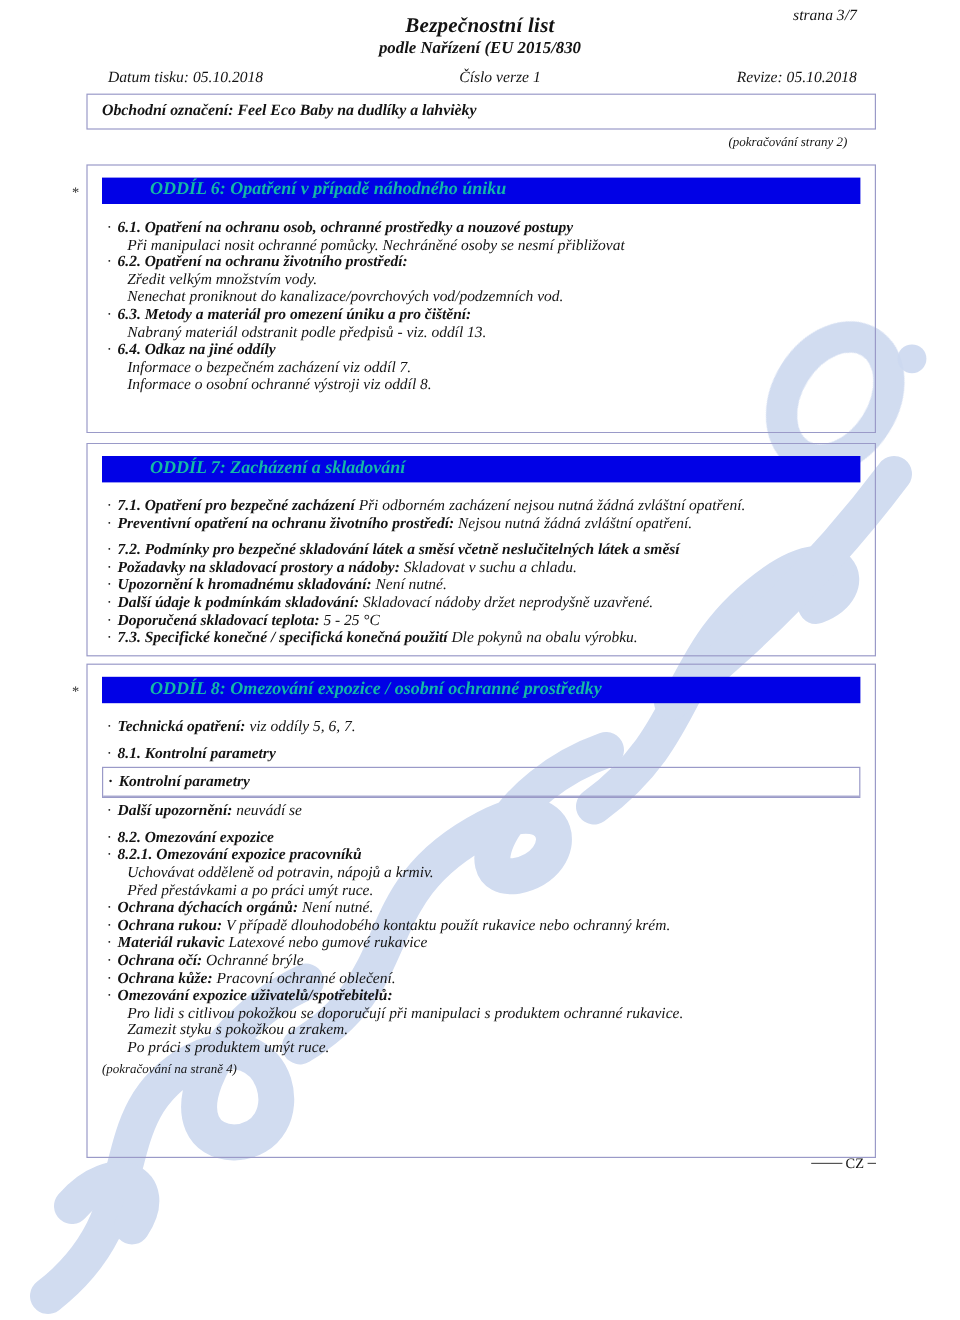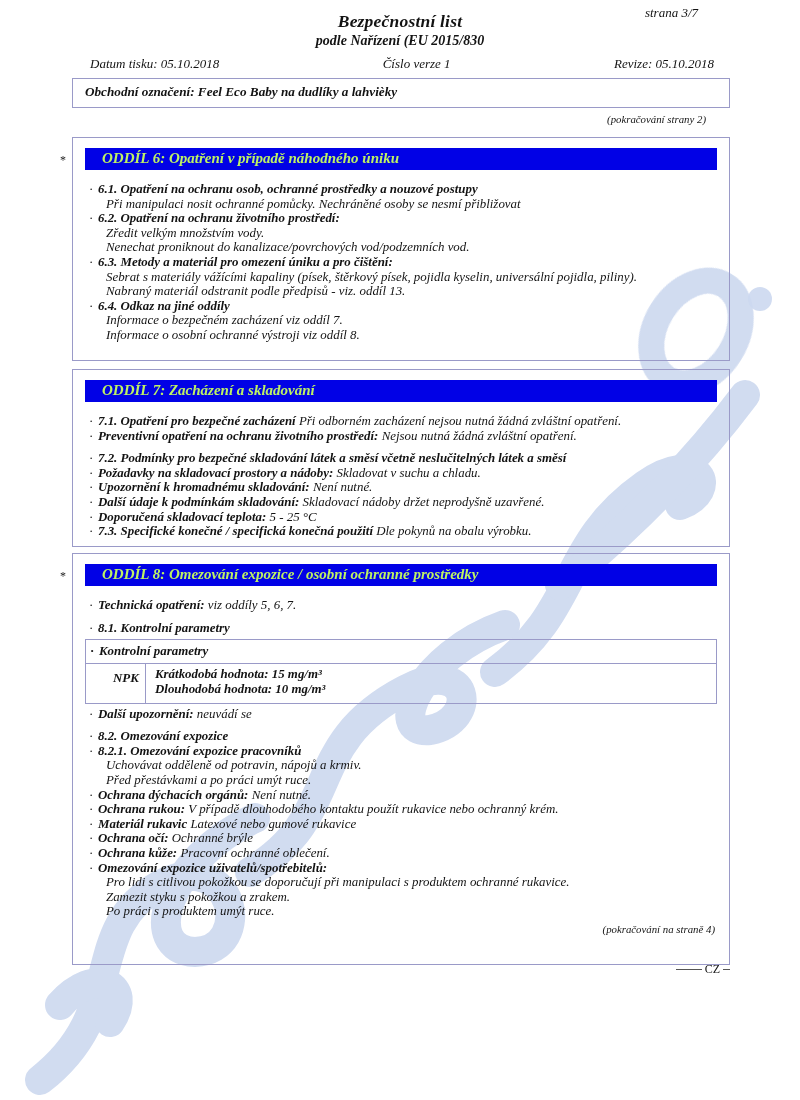--- a/index.html
+++ b/index.html
@@ -3,40 +3,40 @@
 <meta charset="utf-8">
 <style>
   html,body{margin:0;padding:0;}
   body{
     width:800px;height:1100px;background:#ffffff;position:relative;overflow:hidden;
     font-family:"Liberation Serif","DejaVu Serif",serif;color:#131313;
     -webkit-font-smoothing:antialiased;
   }
   .wm-svg{position:absolute;left:0;top:0;z-index:0;pointer-events:none;}
   .abs{position:absolute;z-index:1;}
-  .hdr-page{top:5px;right:102px;font-style:italic;font-size:13px;}
+  .hdr-page{top:5px;right:86px;font-style:italic;font-size:13px;}
   .doc-title{top:11px;left:0;right:0;text-align:center;font-weight:bold;font-style:italic;font-size:17.5px;letter-spacing:.2px;}
   .doc-subtitle{top:33px;left:0;right:0;text-align:center;font-weight:bold;font-style:italic;font-size:14px;}
   .meta-row{top:56px;left:90px;right:86px;display:flex;justify-content:space-between;font-style:italic;font-size:13px;}
   .trade-box{top:78px;left:72px;right:70px;height:28px;border:1px solid #9a9ac8;}
   .trade-txt{margin:5px 0 0 12px;font-weight:bold;font-style:italic;font-size:13.2px;}
   .cont-top{top:113px;right:94px;font-style:italic;font-size:10.8px;margin-left:12px;}
 
   .sec-box{position:absolute;left:72px;right:70px;border:1px solid #9a9ac8;background:transparent;z-index:1;}
-  .sec-bar{margin:10px 12px 12px;height:22px;background:#0101e6;color:#bef264;font-weight:bold;font-style:italic;
-           font-size:15px;line-height:21px;padding-left:17px;box-sizing:border-box;white-space:nowrap;overflow:hidden;}
+  .sec-bar{margin:10px 12px 12px;height:22px;background:#0101e6;color:#14b8a6;font-weight:bold;font-style:italic;
+           font-size:15px;line-height:21px;padding-left:40px;box-sizing:border-box;white-space:nowrap;overflow:hidden;}
   .sec-marker{position:absolute;left:-13px;top:15px;font-size:12px;color:#222;}
   .sec-content{margin:9px 12px 0;position:relative;}
   .ln{position:relative;font-style:italic;font-size:12.9px;line-height:14.6px;padding-left:13px;}
   .ln.ind{padding-left:21px;}
   .ln .bu{position:absolute;left:4px;font-style:normal;}
   .ln .b{font-weight:bold;}
   .ln.gap{margin-top:8px;}
   .ln.just{text-align:justify;}
-  .cont-bot{text-align:right;font-style:italic;font-size:10.8px;margin:4px 2px 0 0;}
+  .cont-bot{text-align:left;font-style:italic;font-size:10.8px;margin:4px 2px 0 0;}
 
   .ktable{border:1px solid #9a9ac8;margin:4px 0 3px 0;}
   .kt-row{position:relative;font-weight:bold;font-style:italic;font-size:12.9px;line-height:23px;padding-left:13px;border-bottom:1px solid #9a9ac8;}
   .kt-row .bu{position:absolute;left:4px;font-style:normal;}
   .kt-last{display:flex;font-style:italic;font-size:12.9px;border-bottom:none;}
   .kt-label{width:47px;padding:3px 0 5px 14px;border-right:1px solid #9a9ac8;box-sizing:border-box;}
   .kt-vals{padding:3px 0 5px 9px;line-height:15.2px;}
 
   .cz-row{top:962px;right:70px;display:flex;align-items:center;gap:3px;}
   .cz-dash{width:26px;height:1px;background:#555;}
@@ -75,21 +75,20 @@
     <div class="sec-box" style="top: 137px; height: 222px;">
       <span class="sec-marker">*</span>
       <div class="sec-bar">ODDÍL 6: Opatření v případě náhodného úniku</div>
       <div class="sec-content">
         <div class="ln"><span class="bu">·</span><span class="b">6.1. Opatření na ochranu osob, ochranné prostředky a nouzové postupy</span></div>
         <div class="ln ind">Při manipulaci nosit ochranné pomůcky. Nechráněné osoby se nesmí přibližovat</div>
         <div class="ln"><span class="bu">·</span><span class="b">6.2. Opatření na ochranu životního prostředí:</span></div>
         <div class="ln ind">Zředit velkým množstvím vody.</div>
         <div class="ln ind">Nenechat proniknout do kanalizace/povrchových vod/podzemních vod.</div>
         <div class="ln"><span class="bu">·</span><span class="b">6.3. Metody a materiál pro omezení úniku a pro čištění:</span></div>
-        <div class="ln ind">Sebrat s materiály vážícími kapaliny (písek, štěrkový písek, pojidla kyselin, universální pojidla, piliny).</div>
         <div class="ln ind">Nabraný materiál odstranit podle předpisů - viz. oddíl 13.</div>
         <div class="ln"><span class="bu">·</span><span class="b">6.4. Odkaz na jiné oddíly</span></div>
         <div class="ln ind">Informace o bezpečném zacházení viz oddíl 7.</div>
         <div class="ln ind">Informace o osobní ochranné výstroji viz oddíl 8.</div>
       </div>
     </div>
     <div class="sec-box" style="top: 369px; height: 176px;">
       <div class="sec-bar">ODDÍL 7: Zacházení a skladování</div>
       <div class="sec-content">
         <div class="ln"><span class="bu">·</span><span class="b">7.1. Opatření pro bezpečné zacházení</span> Při odborném zacházení nejsou nutná žádná zvláštní opatření.</div>
@@ -103,27 +102,20 @@
       </div>
     </div>
     <div class="sec-box" style="top: 553px; height: 410px;">
       <span class="sec-marker">*</span>
       <div class="sec-bar">ODDÍL 8: Omezování expozice / osobní ochranné prostředky</div>
       <div class="sec-content">
         <div class="ln"><span class="bu">·</span><span class="b">Technická opatření:</span> viz oddíly 5, 6, 7.</div>
         <div class="ln gap"><span class="bu">·</span><span class="b">8.1. Kontrolní parametry</span></div>
         <div class="ktable">
           <div class="kt-row"><span class="bu">·</span>Kontrolní parametry</div>
-          <div class="kt-row kt-last">
-            <div class="kt-label">NPK</div>
-            <div class="kt-vals">
-              <div>Krátkodobá hodnota: 15 mg/m³</div>
-              <div>Dlouhodobá hodnota: 10 mg/m³</div>
-            </div>
-          </div>
         </div>
         <div class="ln"><span class="bu">·</span><span class="b">Další upozornění:</span> neuvádí se</div>
         <div class="ln gap"><span class="bu">·</span><span class="b">8.2. Omezování expozice</span></div>
         <div class="ln"><span class="bu">·</span><span class="b">8.2.1. Omezování expozice pracovníků</span></div>
         <div class="ln ind">Uchovávat odděleně od potravin, nápojů a krmiv.</div>
         <div class="ln ind">Před přestávkami a po práci umýt ruce.</div>
         <div class="ln"><span class="bu">·</span><span class="b">Ochrana dýchacích orgánů:</span> Není nutné.</div>
         <div class="ln"><span class="bu">·</span><span class="b">Ochrana rukou:</span> V případě dlouhodobého kontaktu použít rukavice nebo ochranný krém.</div>
         <div class="ln"><span class="bu">·</span><span class="b">Materiál rukavic</span> Latexové nebo gumové rukavice</div>
         <div class="ln"><span class="bu">·</span><span class="b">Ochrana očí:</span> Ochranné brýle</div>

